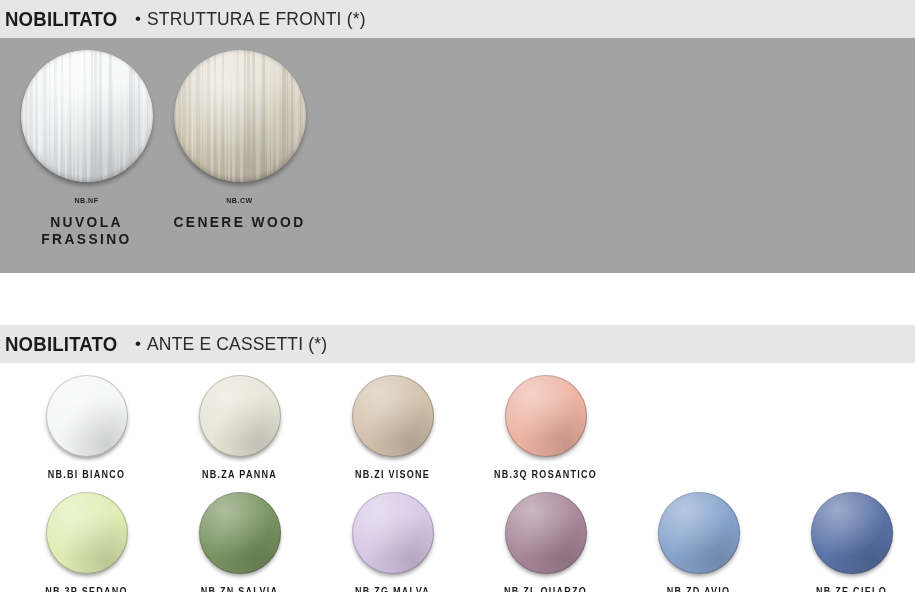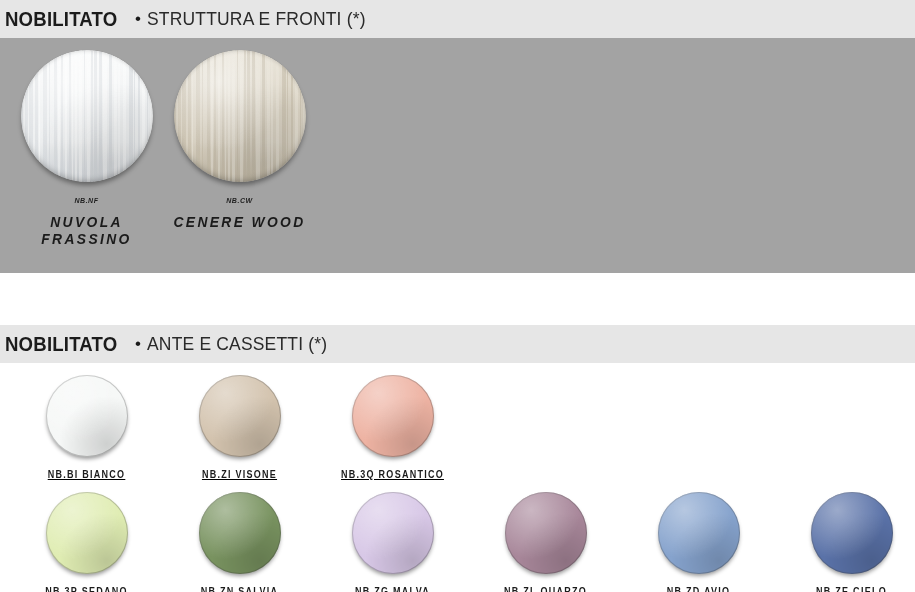--- a/index.html
+++ b/index.html
@@ -70,21 +70,20 @@
 
   .wood-grid {
     display: flex;
     padding-left: 10px;
     padding-top: 12px;
   }
 
   .wood-item {
     width: 153px;
     text-align: center;
-    font-style: italic;
   }
 
   .wood-disc-wrap {
     width: 153px;
     height: 140px;
     display: flex;
     align-items: flex-start;
     justify-content: center;
   }
 
@@ -154,21 +153,20 @@
 
   
   .section-gap { height: 52px; background: #ffffff; }
 
   
   .colors-section { background: #ffffff; }
 
   .color-row {
     display: flex;
     padding-left: 10px;
-    text-decoration: underline;
   }
 
   .color-item {
     width: 153px;
     text-align: center;
     padding-top: 12px;
   }
 
   .color-disc-wrap {
     width: 153px;
@@ -273,20 +271,29 @@
             <div class="color-disc">
               <div class="fill" style="background: rgb(246, 248, 247);"></div>
               <div class="gloss"></div>
             </div>
           </div>
           <span class="color-code">NB.BI BIANCO</span>
         </div>
         <div class="color-item">
           <div class="color-disc-wrap">
             <div class="color-disc">
+              <div class="fill" style="background: rgb(231, 229, 214);"></div>
+              <div class="gloss"></div>
+            </div>
+          </div>
+          <span class="color-code">NB.ZA PANNA</span>
+        </div>
+        <div class="color-item">
+          <div class="color-disc-wrap">
+            <div class="color-disc">
               <div class="fill" style="background: rgb(211, 195, 174);"></div>
               <div class="gloss"></div>
             </div>
           </div>
           <span class="color-code">NB.ZI VISONE</span>
         </div>
         <div class="color-item">
           <div class="color-disc-wrap">
             <div class="color-disc">
               <div class="fill" style="background: rgb(238, 179, 163);"></div>

